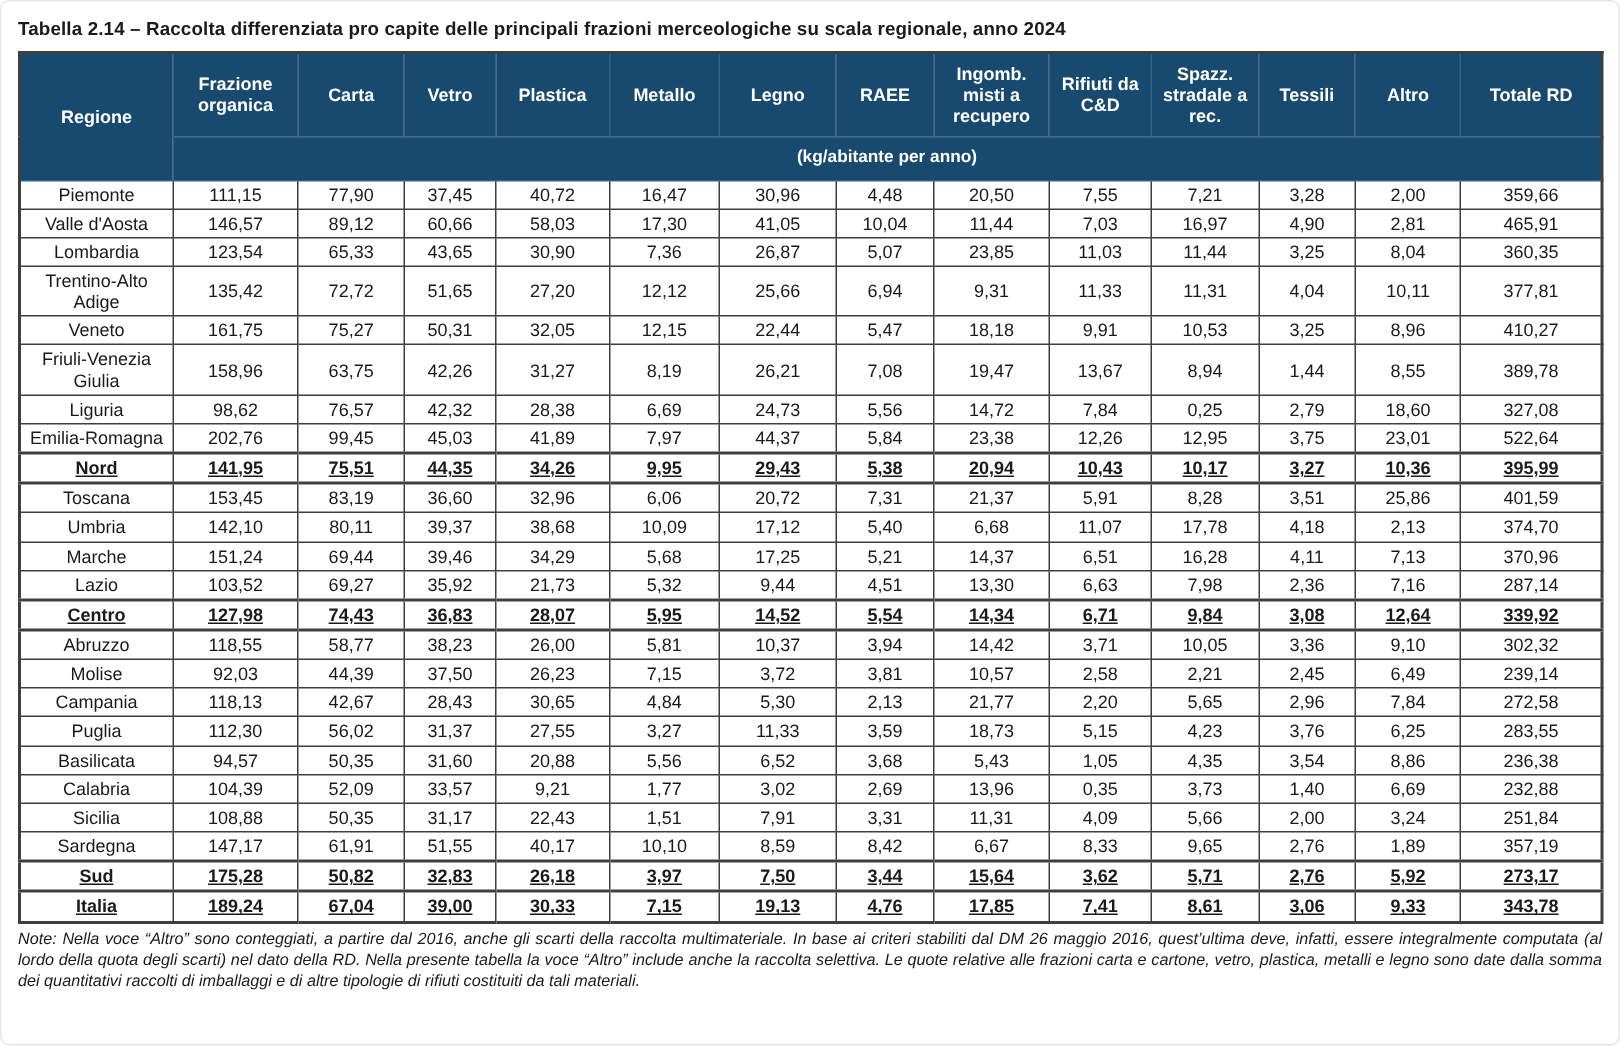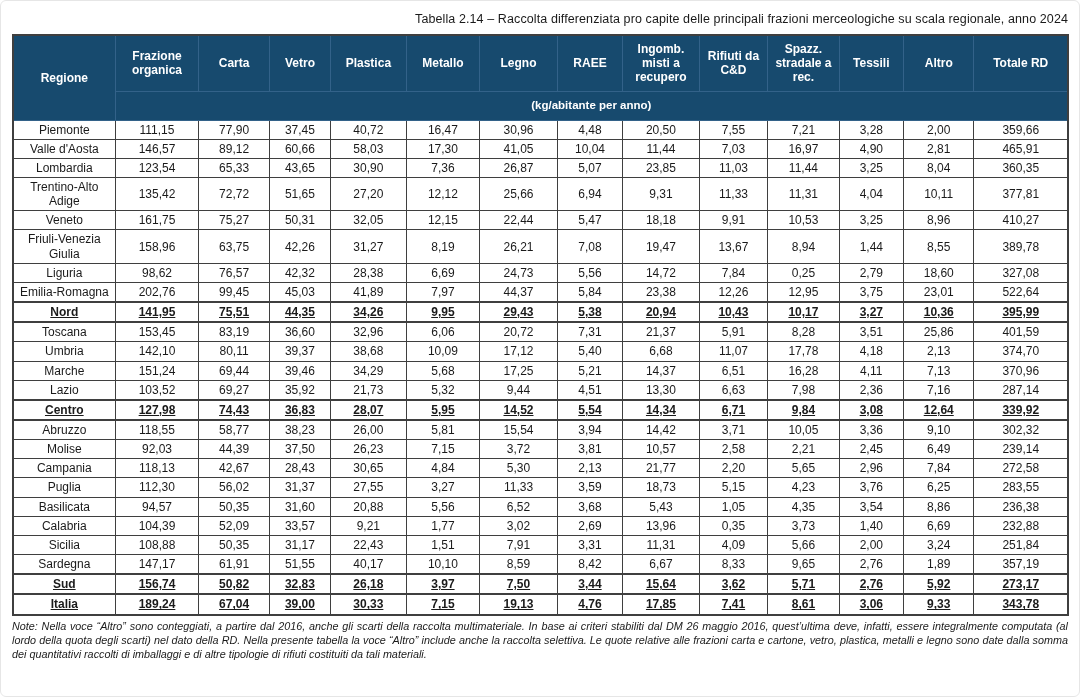--- a/index.html
+++ b/index.html
@@ -14,24 +14,23 @@
     background:#ffffff;
     font-family:"Liberation Sans","DejaVu Sans",sans-serif;
     color:var(--text);
     border:1px solid #e6e6e6;
     border-radius:6px;
     overflow:hidden;
   }
   .page{padding:9px 11px 0 11px;}
   .title{
     font-size:12.5px;
-    font-weight:normal;
+    font-weight:bold;
     margin:2px 0 8px 0;
     letter-spacing:.1px;
-    text-align:right;
   }
   table{
     width:1057px;
     border-collapse:collapse;
     table-layout:fixed;
     border:2px solid var(--grid);
   }
   thead th{
     background:var(--header-bg);
     color:#ffffff;
@@ -349,21 +348,21 @@
           <td>12,64</td>
           <td>339,92</td>
         </tr>
         <tr>
           <td>Abruzzo</td>
           <td>118,55</td>
           <td>58,77</td>
           <td>38,23</td>
           <td>26,00</td>
           <td>5,81</td>
-          <td>15,54</td>
+          <td>10,37</td>
           <td>3,94</td>
           <td>14,42</td>
           <td>3,71</td>
           <td>10,05</td>
           <td>3,36</td>
           <td>9,10</td>
           <td>302,32</td>
         </tr>
         <tr>
           <td>Molise</td>
@@ -472,21 +471,21 @@
           <td>8,42</td>
           <td>6,67</td>
           <td>8,33</td>
           <td>9,65</td>
           <td>2,76</td>
           <td>1,89</td>
           <td>357,19</td>
         </tr>
         <tr class="summary">
           <td>Sud</td>
-          <td>156,74</td>
+          <td>175,28</td>
           <td>50,82</td>
           <td>32,83</td>
           <td>26,18</td>
           <td>3,97</td>
           <td>7,50</td>
           <td>3,44</td>
           <td>15,64</td>
           <td>3,62</td>
           <td>5,71</td>
           <td>2,76</td>

